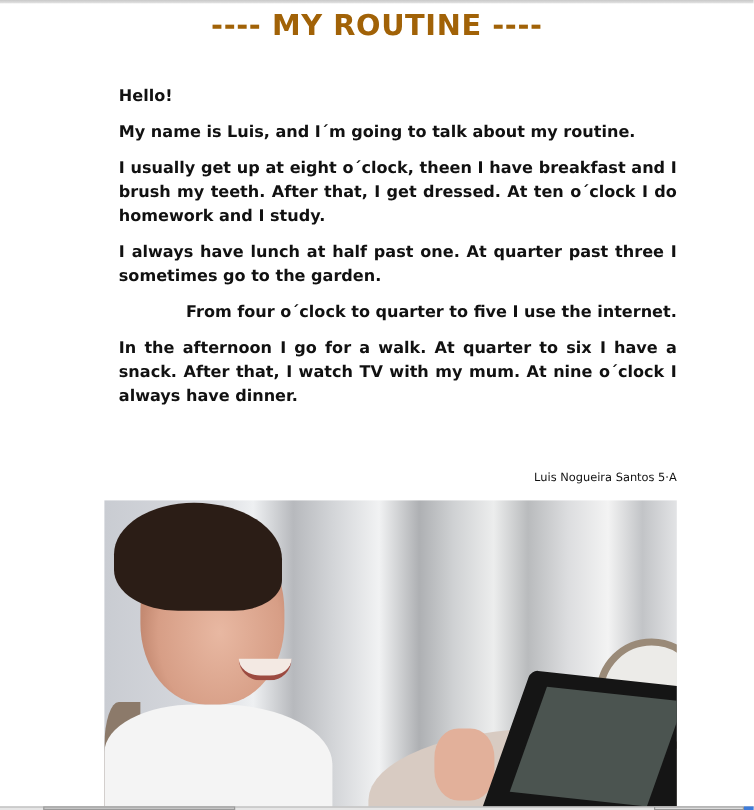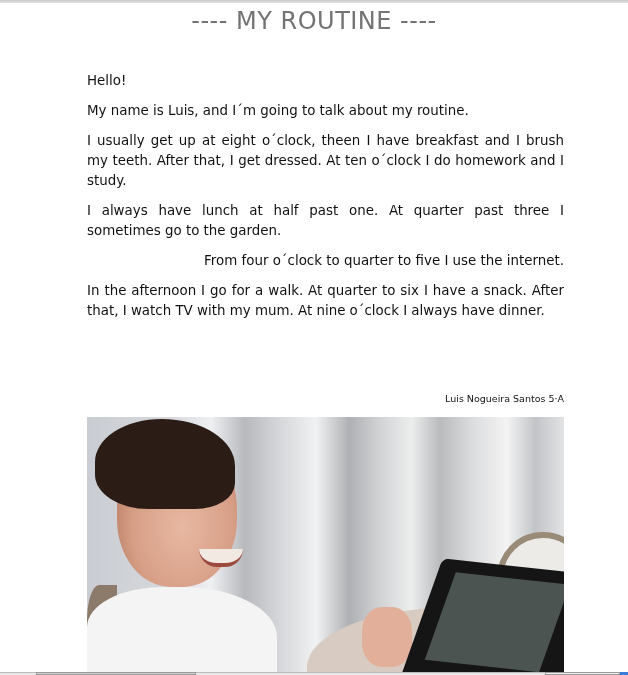--- a/index.html
+++ b/index.html
@@ -11,31 +11,31 @@
   .top-border {
     position: absolute; left: 0; top: 0; width: 628px; height: 3px;
     background: linear-gradient(#c8c8c8, #e6e6e6);
   }
   .page {
     position: absolute; left: 0; top: 3px; width: 628px; height: 669px;
     background: #ffffff;
   }
   .title {
     position: absolute; left: 0; top: 4px; width: 628px; text-align: center;
-    font-family: "DejaVu Sans", sans-serif; font-weight: normal;
-    font-size: 24px; letter-spacing: 0.5px; color: #737373;
+    font-family: "DejaVu Sans", sans-serif; font-weight: bold;
+    font-size: 24px; letter-spacing: 0.5px; color: #a16207;
     margin: 0;
   }
   .body-text {
     position: absolute; left: 87px; top: 68px; width: 477px;
     font-family: "DejaVu Sans", sans-serif; font-size: 13.4px;
     line-height: 20px; color: #111;
   }
   .body-text p {
-    margin: 0 0 10px 0; text-align: justify;
+    margin: 0 0 10px 12px; text-align: justify; font-weight: bold;
   }
   .body-text p.last-left { text-align: right; }
   .signature {
     position: absolute; right: 64px; top: 390px;
     font-family: "DejaVu Sans", sans-serif; font-size: 9.5px; color: #111; text-align: right;
   }
   .photo {
     position: absolute; left: 87px; top: 414px; width: 477px; height: 258px;
     overflow: hidden;
     background:

